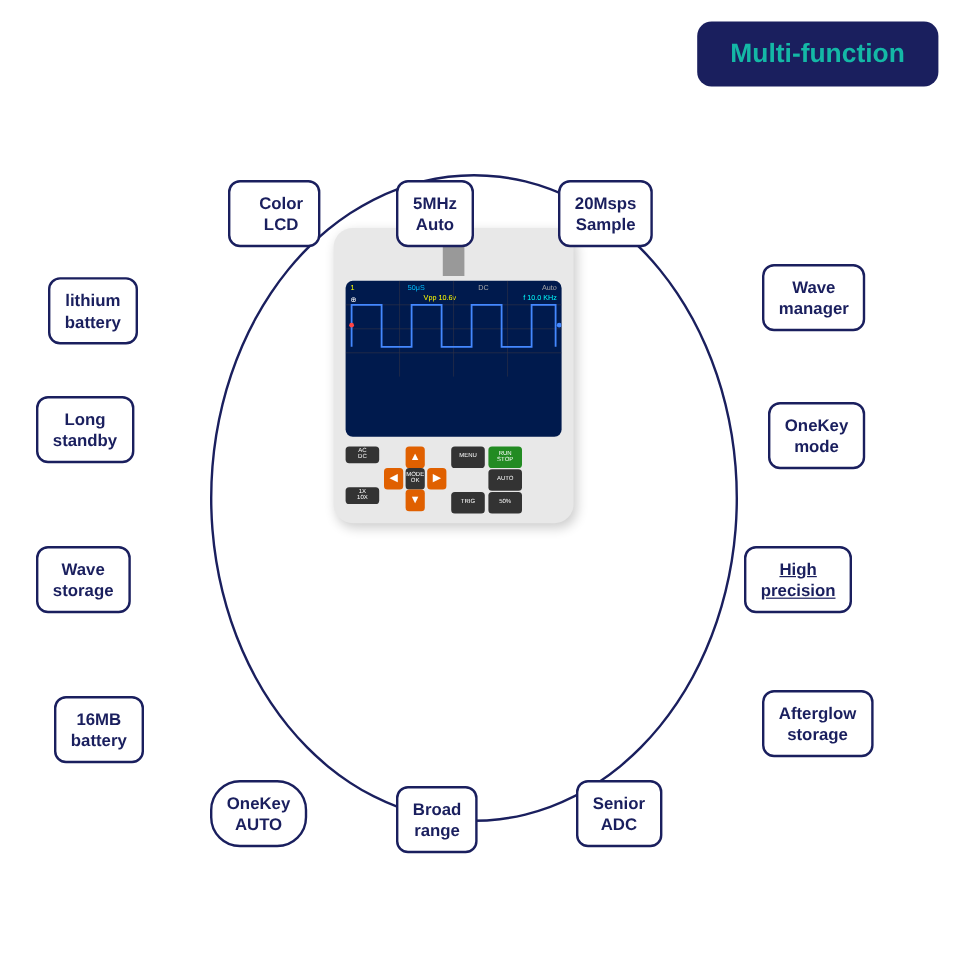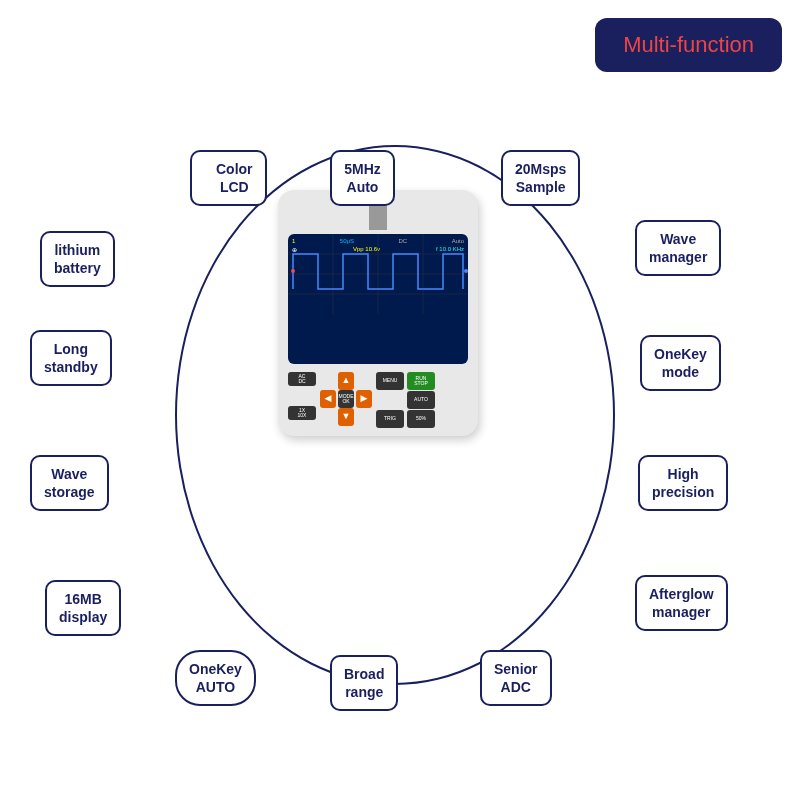--- a/index.html
+++ b/index.html
@@ -10,25 +10,25 @@
       font-family: Arial, sans-serif;
       position: relative;
       overflow: hidden;
     }
 
     .title-badge {
       position: absolute;
       top: 18px;
       right: 18px;
       background: #1a1f5e;
-      color: #ef4444;
+      color: #14b8a6;
       padding: 14px 28px;
       border-radius: 12px;
       font-size: 22px;
-      font-weight: normal;
+      font-weight: bold;
     }
 
     .feature-box {
       position: absolute;
       border: 2px solid #1a1f5e;
       border-radius: 10px;
       padding: 8px 12px;
       text-align: center;
       font-size: 14px;
       font-weight: 600;
@@ -198,34 +198,34 @@
     </div>
   </div>
 </div>
 
 <div class="feature-box" style="top: 203px; left: 40px; white-space: pre-line; min-width: 65px; margin-top: 28px;">lithium
 battery</div>
 <div class="feature-box" style="top: 150px; left: 190px; white-space: pre-line; min-width: 65px; padding-left: 24px;">Color
 LCD</div>
 <div class="feature-box" style="top: 150px; left: 330px; white-space: pre-line; min-width: 65px;">5MHz
 Auto</div>
-<div class="feature-box" style="top: 150px; left: 465px; white-space: pre-line; min-width: 65px; margin-left: 36px;">20Msps
+<div class="feature-box" style="top: 150px; left: 465px; white-space: pre-line; min-width: 65px;">20Msps
 Sample</div>
 <div class="feature-box" style="top: 220px; left: 635px; white-space: pre-line; min-width: 65px;">Wave
 manager</div>
 <div class="feature-box" style="top: 330px; left: 30px; white-space: pre-line; min-width: 65px;">Long
 standby</div>
 <div class="feature-box" style="top: 335px; left: 640px; white-space: pre-line; min-width: 65px;">OneKey
 mode</div>
 <div class="feature-box" style="top: 455px; left: 30px; white-space: pre-line; min-width: 65px;">Wave
 storage</div>
-<div class="feature-box" style="top: 455px; left: 638px; white-space: pre-line; min-width: 65px;">High
+<div class="feature-box" style="top: 455px; left: 620px; white-space: pre-line; min-width: 65px; text-decoration: underline;">High
 precision</div>
 <div class="feature-box" style="top: 580px; left: 45px; white-space: pre-line; min-width: 65px;">16MB
-display</div>
+battery</div>
 <div class="feature-box" style="top: 575px; left: 635px; white-space: pre-line; min-width: 65px;">Afterglow
-manager</div>
+storage</div>
 <div class="feature-box" style="top: 650px; left: 175px; white-space: pre-line; min-width: 65px; border-radius: 25px;">OneKey
 AUTO</div>
 <div class="feature-box" style="top: 655px; left: 330px; white-space: pre-line; min-width: 65px;">Broad
 range</div>
 <div class="feature-box" style="top: 650px; left: 480px; white-space: pre-line; min-width: 65px;">Senior
 ADC</div>
 
 </body></html>

